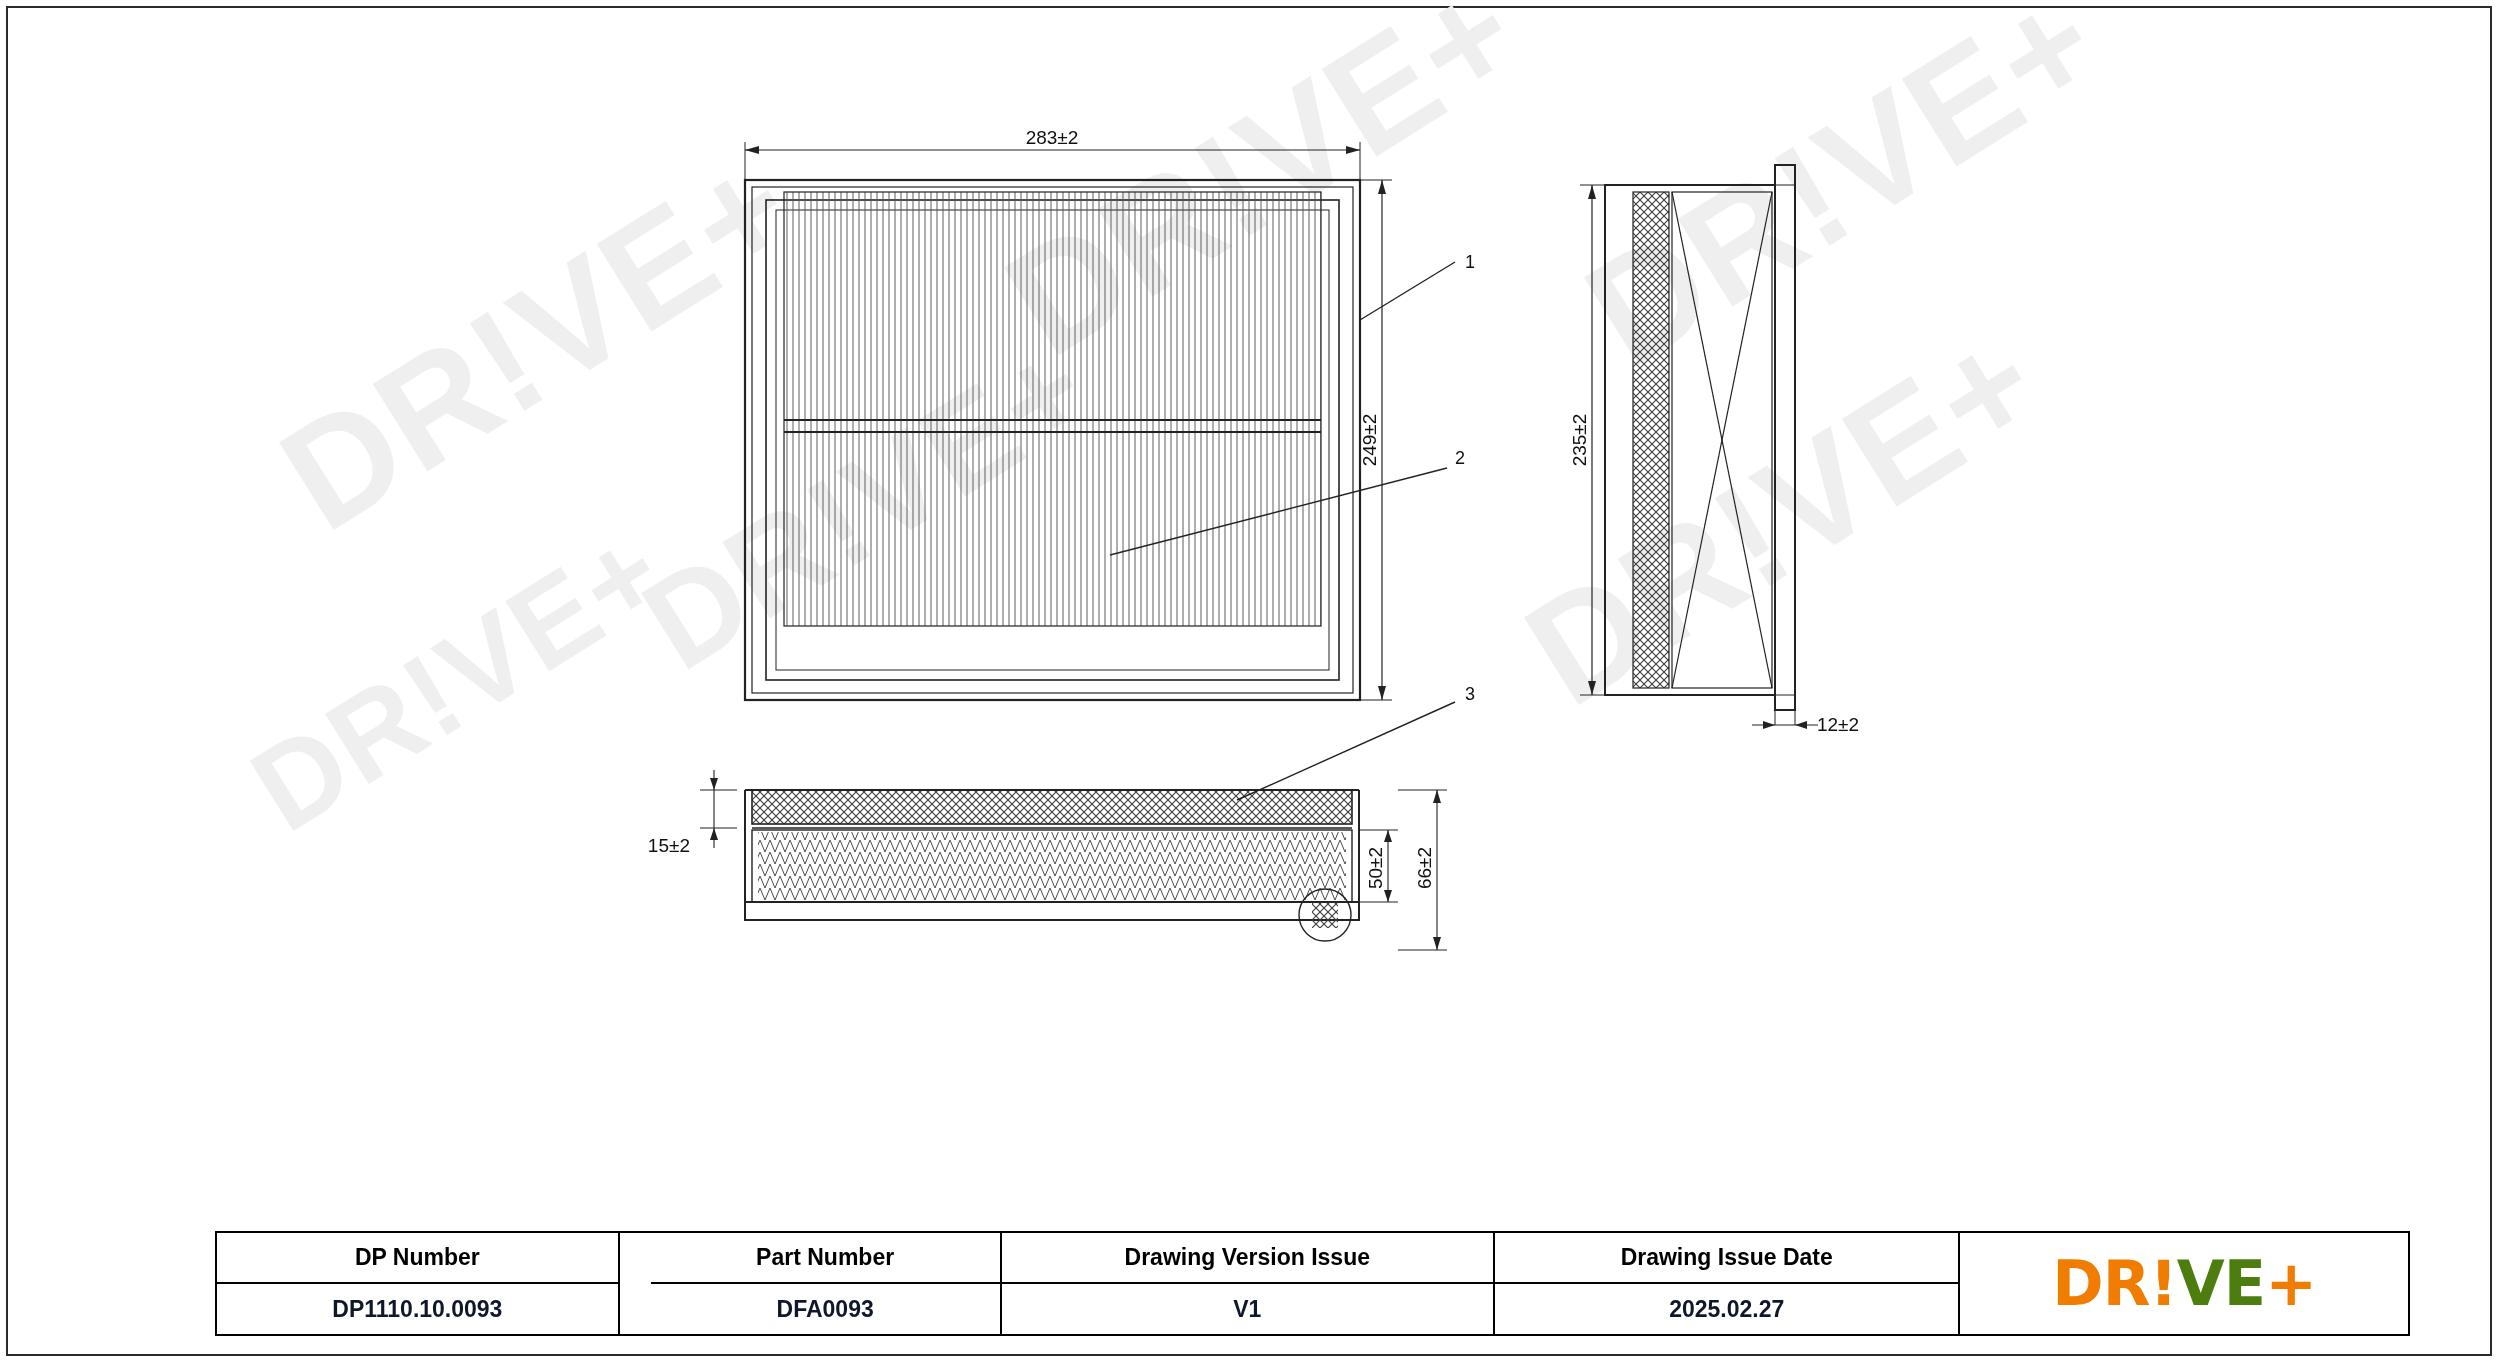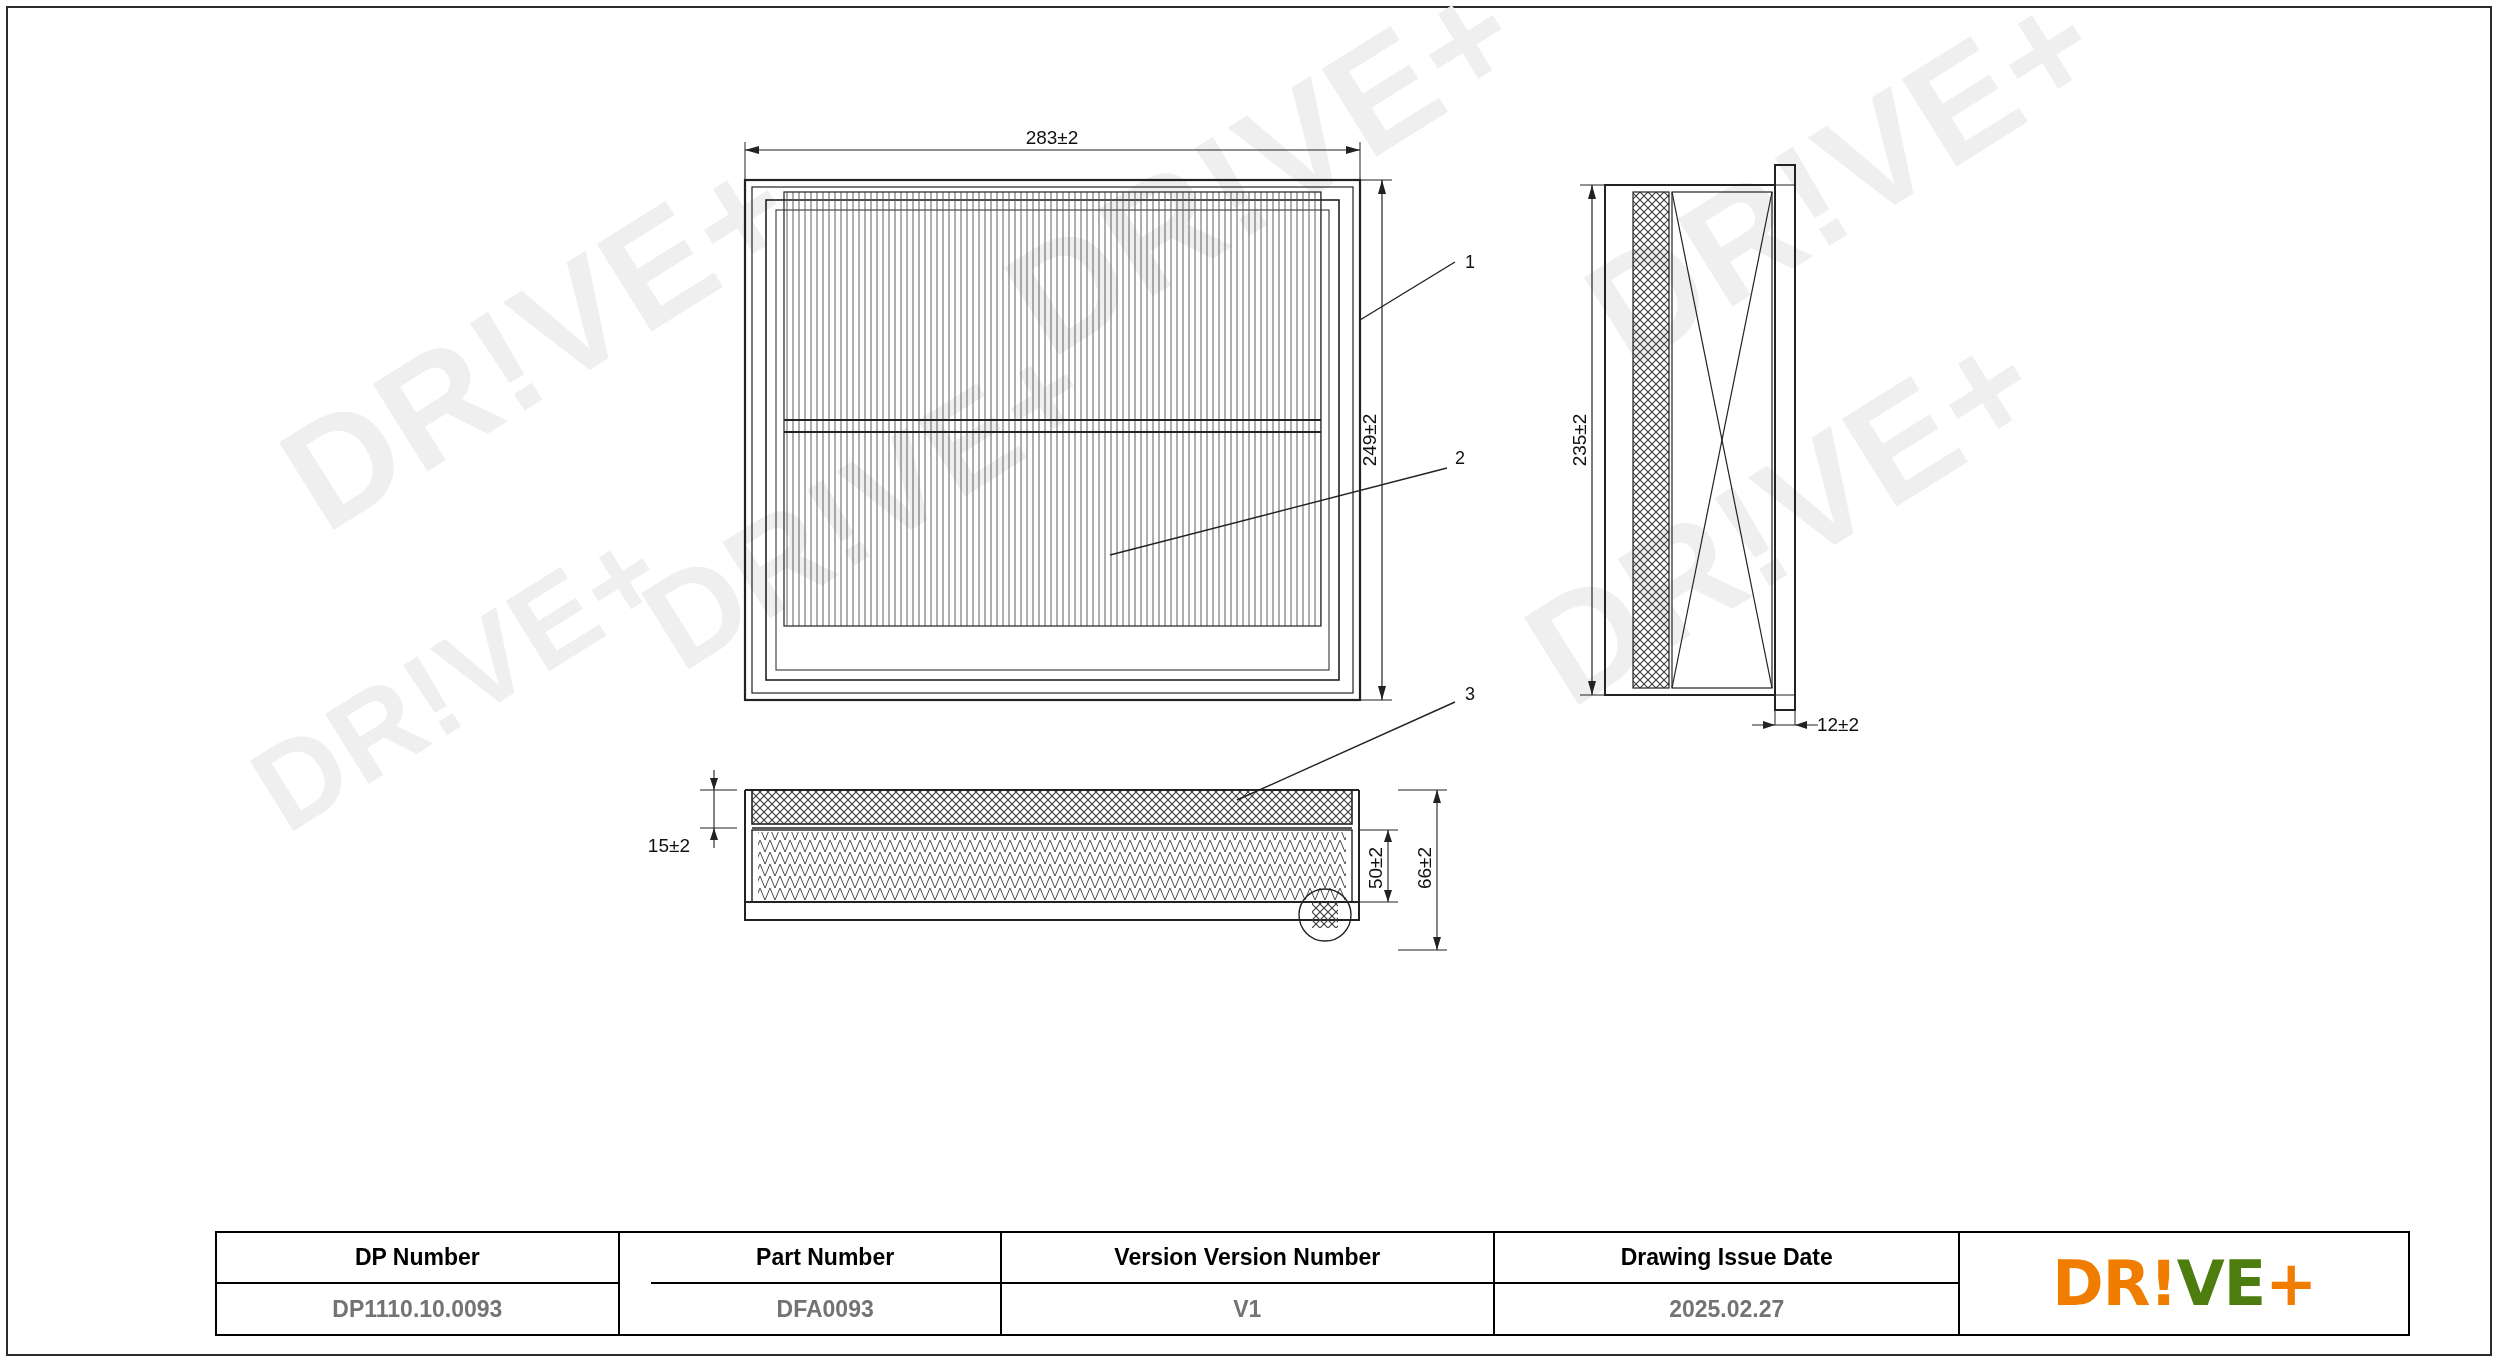--- a/index.html
+++ b/index.html
@@ -87,21 +87,21 @@
     color: #000;
     box-sizing: border-box;
   }
   .tb-val {
     flex: 1;
     display: flex;
     align-items: center;
     justify-content: center;
     font-weight: bold;
     font-size: 23px;
-    color: #737373;
+    color: #0f172a;
   }
   .col-dp   { width: 404px; }
   .col-pn   { width: 352px; margin-left: 31px; }
   .col-dvn  { width: 495px; }
   .col-did  { width: 467px; }
   .col-logo { width: 449px; display:flex; align-items:center; justify-content:center; }
 
   .logo {
     display: flex;
     align-items: center;
@@ -277,21 +277,21 @@
   <div class="titleblock">
     <div class="tb-col col-dp">
       <div class="tb-head">DP Number</div>
       <div class="tb-val">DP1110.10.0093</div>
     </div>
     <div class="tb-col col-pn">
       <div class="tb-head">Part Number</div>
       <div class="tb-val">DFA0093</div>
     </div>
     <div class="tb-col col-dvn">
-      <div class="tb-head">Version Version Number</div>
+      <div class="tb-head">Drawing Version Issue</div>
       <div class="tb-val">V1</div>
     </div>
     <div class="tb-col col-did">
       <div class="tb-head">Drawing Issue Date</div>
       <div class="tb-val">2025.02.27</div>
     </div>
     <div class="tb-col col-logo">
       <div class="logo">
         <span class="dr">DR</span>
           <span class="bang">!</span>

